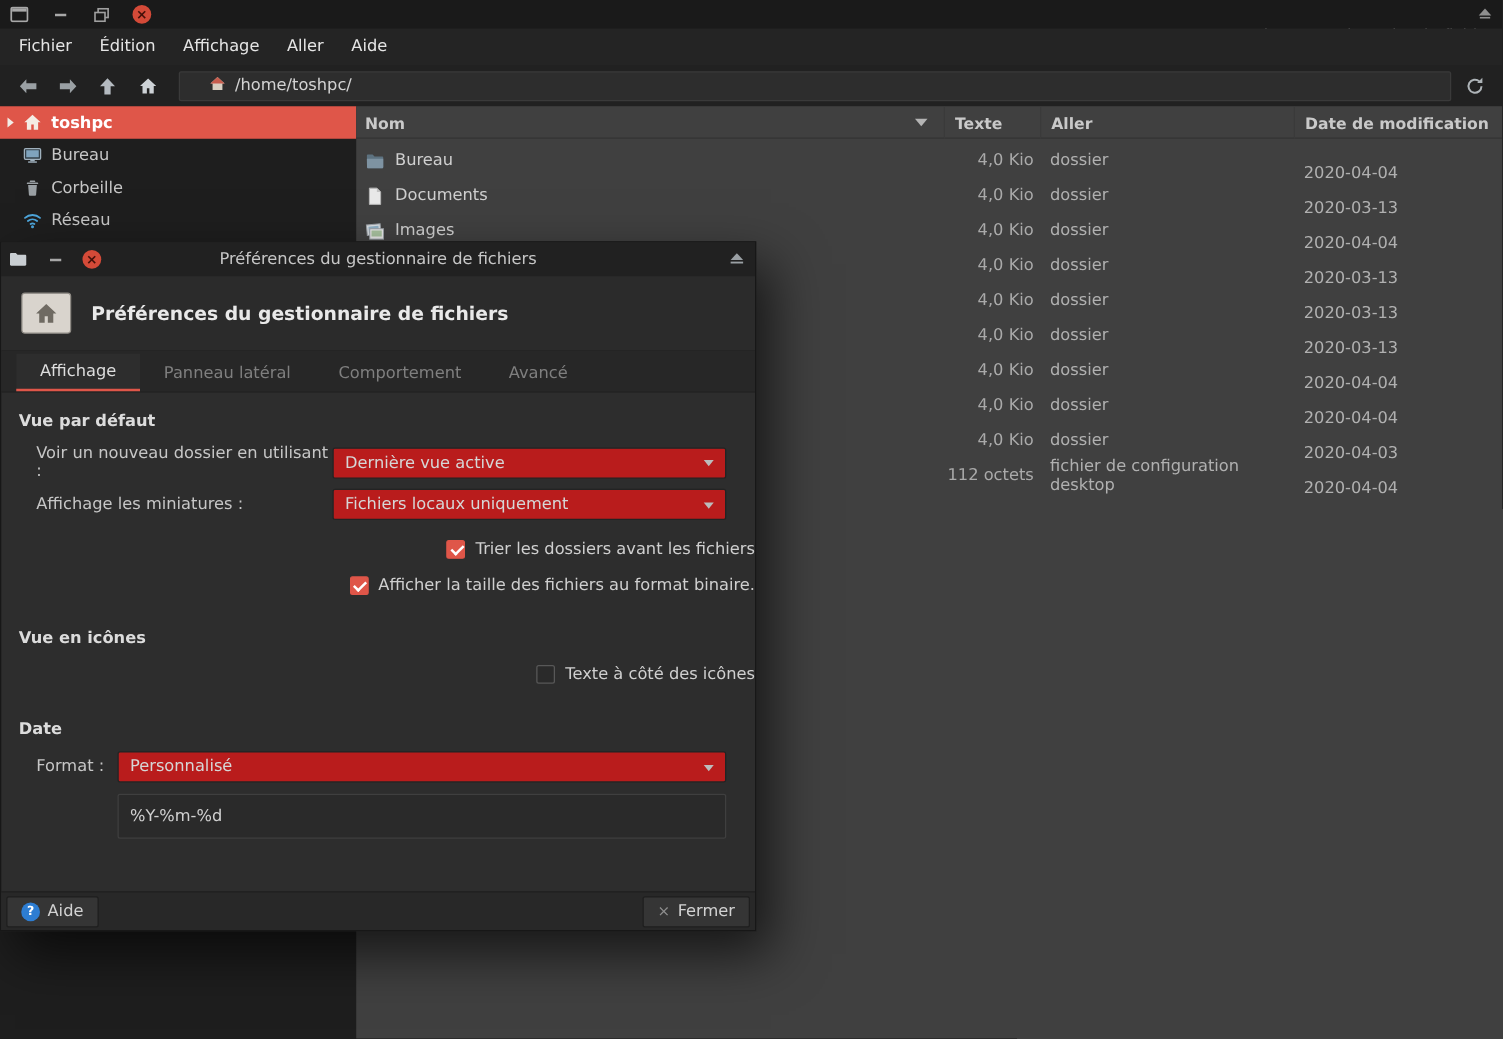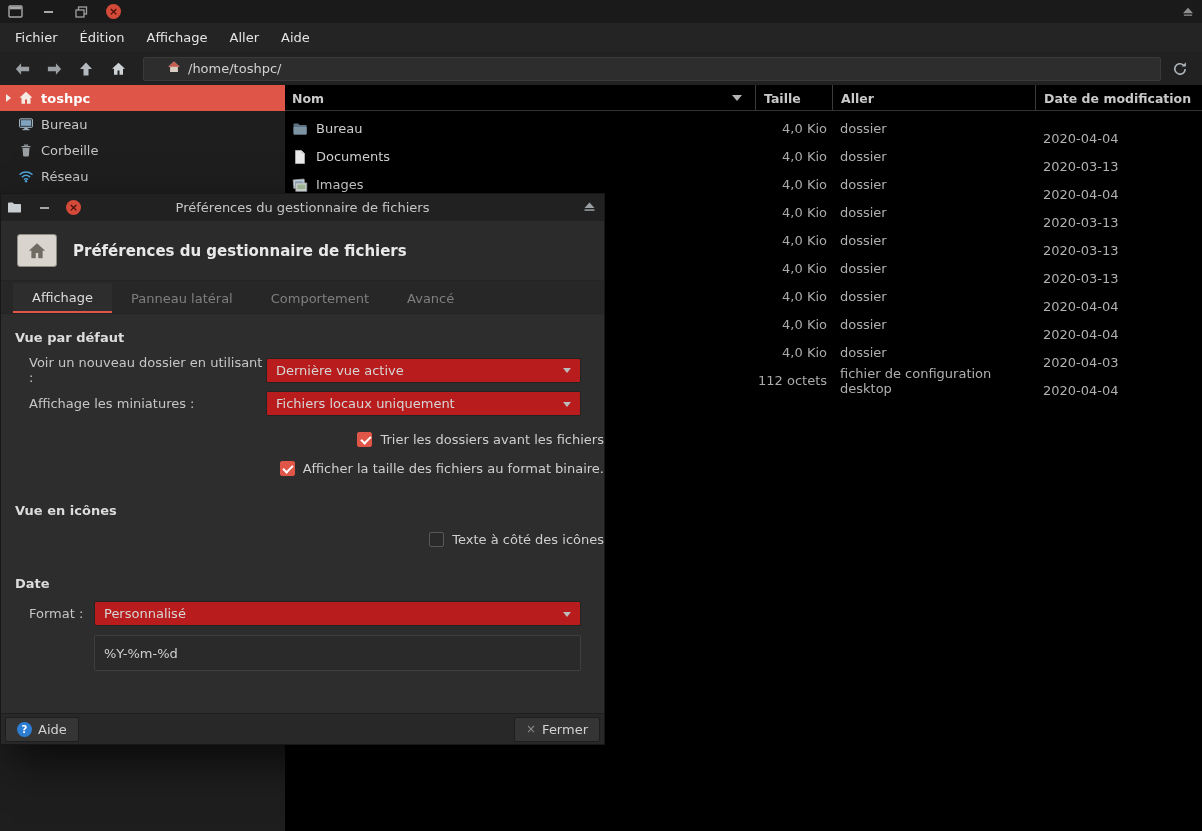--- a/index.html
+++ b/index.html
@@ -36,21 +36,21 @@
   .sidebar { position:absolute; top:85px; left:0; width:285px; bottom:0; background:#1e1e1e; }
   .side-item { position:relative; height:26px; display:flex; align-items:center; gap:7px;
                padding-left:18px; color:#c6c6c6; }
   .side-item.selected { background:#df5649; color:#fff; font-weight:bold; }
   .expander { position:absolute; left:6px; top:9px; width:0; height:0;
               border-top:4px solid transparent; border-bottom:4px solid transparent;
               border-left:5px solid #f2ece6; }
   .side-icon { width:16px; height:16px; flex:none; display:flex; align-items:center; justify-content:center; }
 
   
-  .filearea { position:absolute; top:85px; left:285px; right:0; bottom:0; background:#000000; }
+  .filearea { position:absolute; top:85px; left:285px; right:0; bottom:0; background:#404040; }
   .fl-grid { display:grid; grid-template-columns:470px 77px 203px auto; align-items:center; }
   .fl-header { height:26px; border-bottom:1px solid #333; font-weight:bold; color:#c9c9c9; font-size:12.5px; }
   .fl-header > div { height:26px; display:flex; align-items:center; }
   .hc-name { padding-left:7px; }
   .sort-arrow { margin-left:auto; margin-right:13px; width:0; height:0;
                 border-left:5px solid transparent; border-right:5px solid transparent;
                 border-top:6px solid #b4b4b4; }
   .hc-size, .hc-type, .hc-date { border-left:1px solid #3a3a3a; padding-left:8px; }
   .frow { height:28px; }
   .c-name { display:flex; align-items:center; gap:8px; padding-left:7px; color:#cfcfcf; }
@@ -232,21 +232,21 @@
       <span>Réseau</span>
     </div>
   </div>
 
   <div class="filearea">
     <div class="fl-grid fl-header">
       <div class="hc-name">
         <span>Nom</span>
         <span class="sort-arrow"></span>
       </div>
-      <div class="hc-size">Taille</div>
+      <div class="hc-size">Texte</div>
       <div class="hc-type">Aller</div>
       <div class="hc-date">Date de modification</div>
     </div>
 
     <div class="fl-grid frow">
       <div class="c-name">
         <span class="ficon">
           <svg width="16" height="16" viewBox="0 0 16 16">
               <path d="M1.5 3.5c0-.6.4-1 1-1h3.6l1.5 1.6h6c.6 0 1 .4 1 1v7.4c0 .6-.4 1-1 1h-11c-.6 0-1-.4-1-1z" fill="#5d7280"></path>
               <path d="M1.5 6h13.1v6.5c0 .6-.4 1-1 1h-11c-.6 0-1-.4-1-1z" fill="#7e93a2"></path>

